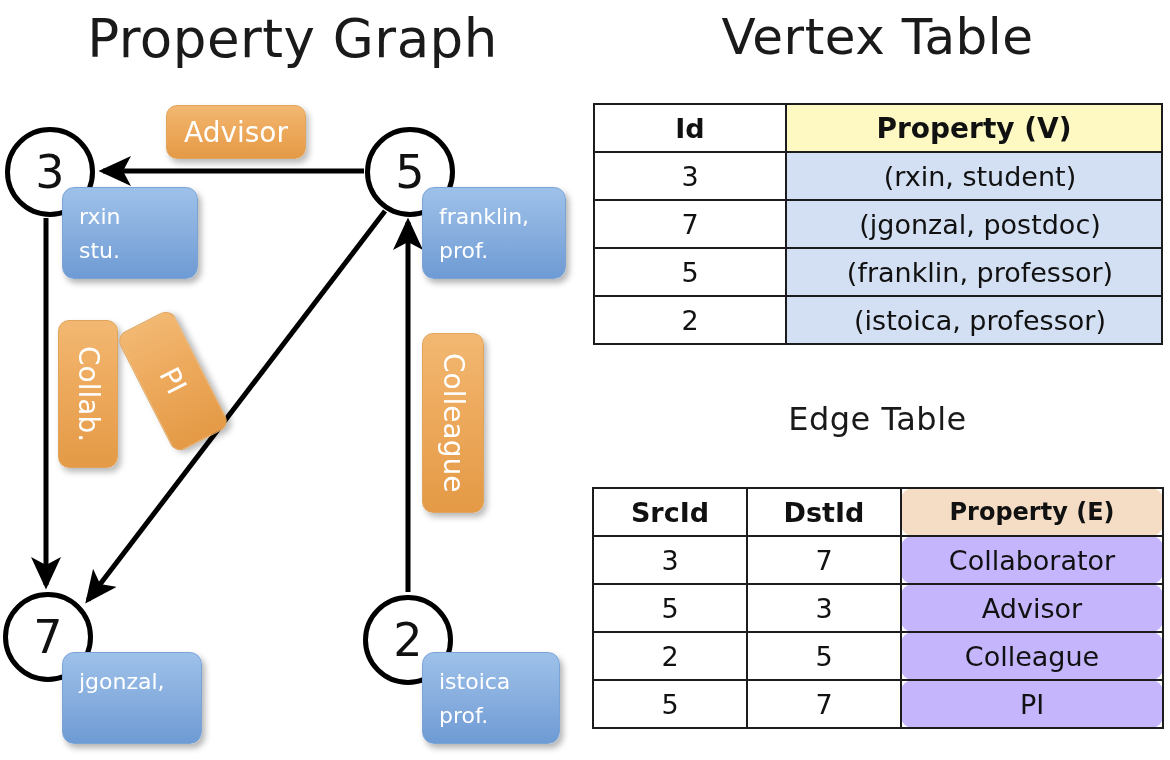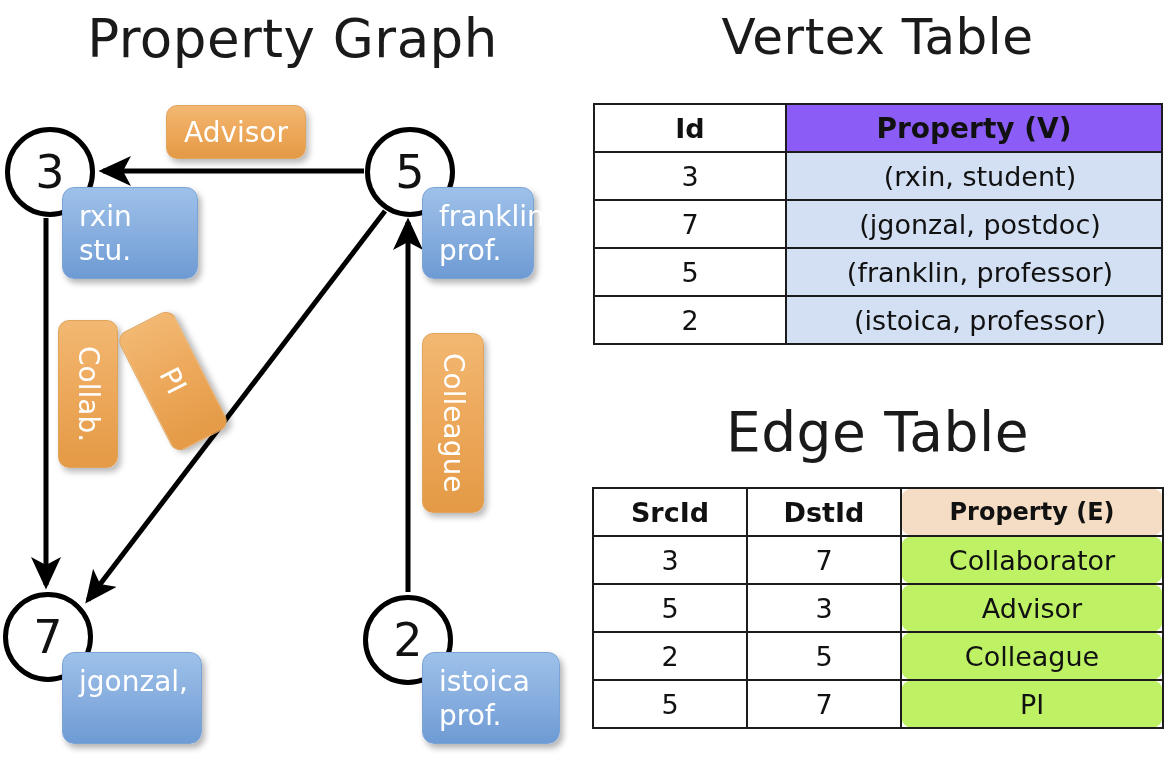--- a/index.html
+++ b/index.html
@@ -31,21 +31,21 @@
     font-size: 53px;
   }
   #title-vertex-table {
     left: 585px; top: 8px; width: 585px;
     text-align: center;
     font-size: 50px;
   }
   #title-edge-table {
     left: 585px; top: 400px; width: 585px;
     text-align: center;
-    font-size: 55px;
+    font-size: 32px;
   }
 
   
   #graph-panel {
     position: absolute;
     left: 0; top: 0;
     width: 585px; height: 760px;
   }
   #graph-edges {
     position: absolute;
@@ -75,29 +75,29 @@
   #node-2 { left: 363px; top: 595px; }
 
   
   .prop-box {
     position: absolute;
     background: linear-gradient(to bottom, #9dc1e9 0%, #8ab0e0 45%, #6e9bd4 100%);
     border: 1px solid #7ba4d6;
     border-radius: 12px;
     box-shadow: 3px 4px 6px rgba(0,0,0,0.30);
     color: #ffffff;
-    font-size: 28px;
+    font-size: 22px;
     line-height: 34px;
     padding: 12px 14px 12px 16px;
     box-sizing: border-box;
     z-index: 6;
     font-family: "DejaVu Sans", sans-serif;
   }
   #prop-rxin     { left: 62px;  top: 187px; width: 136px; height: 92px; }
-  #prop-franklin { left: 422px; top: 187px; width: 112px; height: 92px; }
+  #prop-franklin { left: 422px; top: 187px; width: 144px; height: 92px; }
   #prop-jgonzal  { left: 62px;  top: 652px; width: 140px; height: 92px; border-radius: 12px; }
   #prop-istoica  { left: 422px; top: 652px; width: 138px; height: 92px; }
 
   
   .edge-label {
     position: absolute;
     background: linear-gradient(to bottom, #f2b872 0%, #eda95c 45%, #e49a46 100%);
     border: 1px solid #e0a45c;
     border-radius: 11px;
     box-shadow: 3px 4px 6px rgba(0,0,0,0.28);
@@ -156,33 +156,33 @@
   .data-table th {
     font-weight: bold;
   }
 
   #vertex-table {
     left: 593px; top: 103px;
     width: 570px;
   }
   #vertex-table th, #vertex-table td { height: 46px; font-size: 27px; }
   #vertex-table .hdr-id { width: 190px; background: #ffffff; font-size: 27px; }
-  #vertex-table .hdr-prop { background: #8b5cf6; font-size: 28px; }
+  #vertex-table .hdr-prop { background: #fef9c3; font-size: 28px; }
   #vertex-table .col-id { background: #ffffff; }
   #vertex-table .col-prop { background: #d3dff2; padding-left: 12px; }
 
   #edge-table {
     left: 592px; top: 487px;
     width: 572px;
   }
   #edge-table th, #edge-table td { height: 46px; font-size: 27px; border-radius: 12px; }
   #edge-table .hdr-src, #edge-table .hdr-dst { width: 152px; background: #ffffff; }
   #edge-table .hdr-prop { background: #f4ddc4; font-size: 24px; }
   #edge-table .col-src, #edge-table .col-dst { background: #ffffff; }
-  #edge-table .col-prop { background: #bef264; }
+  #edge-table .col-prop { background: #c4b5fd; }
 </style>
 </head>
 <body>
 
 <div class="title" id="title-property-graph">Property Graph</div>
 <div class="title" id="title-vertex-table">Vertex Table</div>
 <div class="title" id="title-edge-table">Edge Table</div>
 
 <div id="graph-panel">
 

